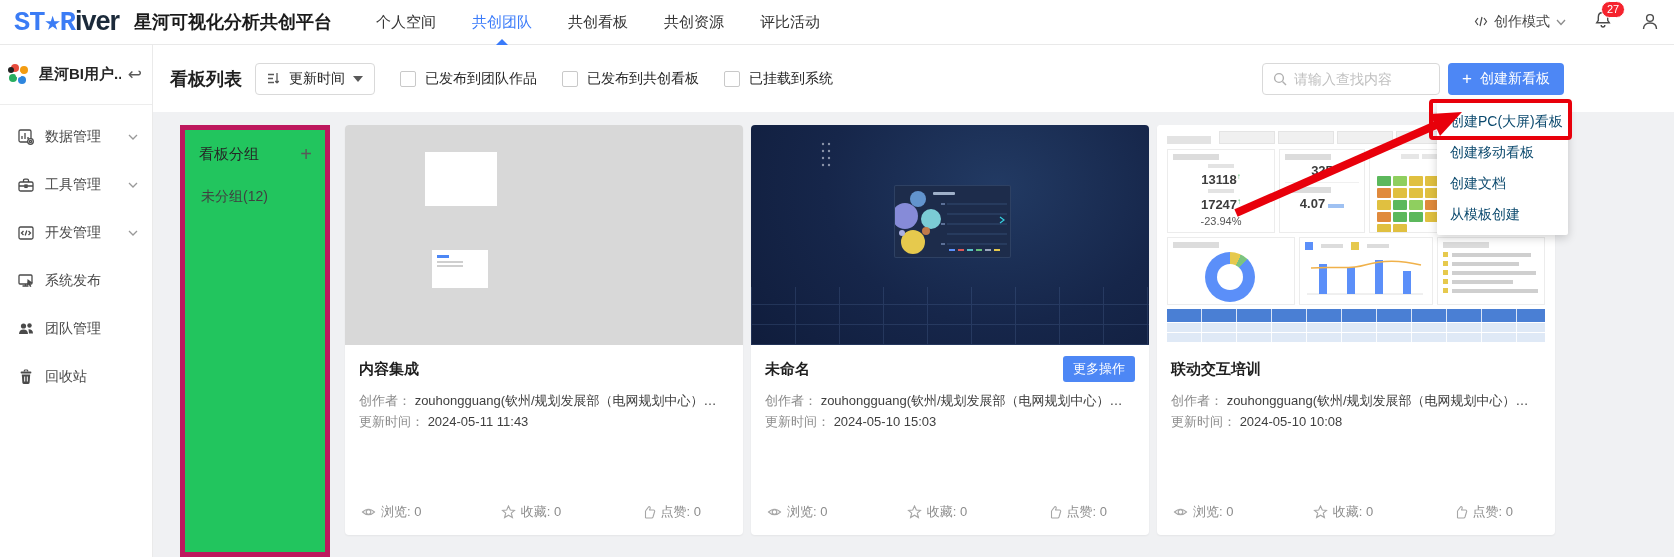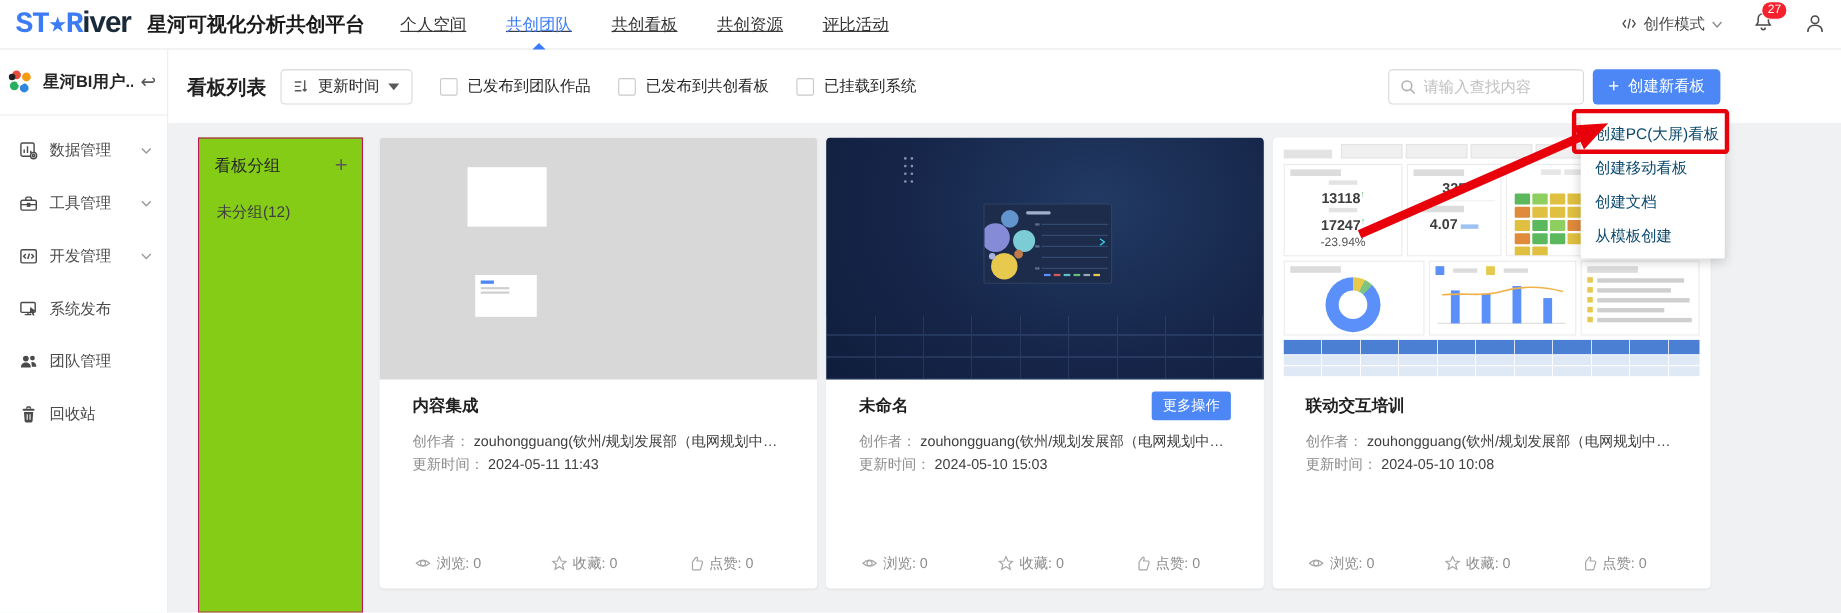--- a/index.html
+++ b/index.html
@@ -7,21 +7,21 @@
   .app { position:relative; width:1674px; height:557px; background:#f0f1f3;
          font-family:"Liberation Sans","DejaVu Sans",sans-serif; color:#262626; }
 
   
   .top-header { position:absolute; top:0; left:0; right:0; height:45px; background:#fff;
     border-bottom:1px solid #e9e9e9; display:flex; align-items:center; padding:0 6px 0 14px; z-index:20; }
   .logo { font-size:27px; font-weight:800; letter-spacing:-1px; line-height:45px; white-space:nowrap; }
   .logo .lb { color:#3b7cf5;font-family:Liberation Mono, monospace; }
   .logo .ld { color:#1b2a3a; }
   .platform-title { font-size:18px; font-weight:bold; color:#1a1a1a; margin-left:15px; white-space:nowrap; }
-  .top-nav { display:flex; margin-left:32px; gap:36px;text-decoration:underline; }
+  .top-nav { display:flex; margin-left:44px; gap:36px; }
   .nav-item { position:relative; height:45px; display:flex; align-items:center; font-size:15px; color:#333; cursor:pointer; white-space:nowrap; }
   .nav-item.active { color:#3a7bfa; }
   .nav-item.active::after { content:""; position:absolute; left:50%; transform:translateX(-50%); bottom:0;
     border-left:6px solid transparent; border-right:6px solid transparent; border-bottom:6px solid #3a7bfa; }
   .header-right { display:flex; align-items:center; gap:27px; margin-left:auto; padding-right:8px; }
   .creation-mode { display:flex; align-items:center; gap:6px; font-size:14px; color:#4a4a4a; cursor:pointer; white-space:nowrap; }
   .bell-wrap { position:relative; cursor:pointer; }
   .badge { position:absolute; top:-9px; left:8px; background:#f5222d; color:#fff; font-size:11px;
     line-height:15px; padding:0 5px; border-radius:9px; border:1px solid #fff; }
 
@@ -51,32 +51,32 @@
   .search { width:178px; height:32px; border:1px solid #d9d9d9; border-radius:4px; background:#fff;
     display:flex; align-items:center; padding:0 10px; gap:7px; }
   .search input { border:0; outline:0; flex:1; font-size:14px; color:#333; min-width:0; font-family:inherit; }
   .search input::placeholder { color:#c0c0c0; }
   .create-btn { margin-left:8px; margin-right:110px; height:32px; background:#4d87f5; color:#fff; border-radius:4px;
     display:flex; align-items:center; padding:0 14px; font-size:14px; gap:8px; cursor:pointer; white-space:nowrap; }
   .plus { font-size:17px; line-height:1; }
 
   
   .content { flex:1; display:flex; align-items:flex-start; padding:13px 0 0 27px; overflow:hidden; }
-  .groups { width:150px; background:#84cc16; border:1px solid #be185d; align-self:stretch; }
+  .groups { width:150px; background:#22c55e; border:5px solid #be185d; align-self:stretch; }
   .g-head { display:flex; justify-content:space-between; align-items:center; padding:14px 13px 12px 14px; font-size:15px; color:#262626; }
   .g-add { font-size:20px; color:#595959; cursor:pointer; line-height:1; }
   .g-item { height:42px; display:flex; align-items:center; padding-left:13px; font-size:14px; color:#404040;
     border-left:3px solid transparent; cursor:pointer; }
   .g-item.active { background:#e8f2fd; color:#3a7bfa; border-left-color:#3a7bfa; }
 
   .cards { display:flex; gap:8px; margin-left:15px; }
   .card { width:398px; height:410px; background:#fff; border-radius:4px; display:flex; flex-direction:column;
     overflow:hidden; box-shadow:0 1px 2px rgba(0,0,0,.05); }
   .thumb { height:220px; position:relative; overflow:hidden; flex-shrink:0; cursor:pointer; }
-  .card-body { flex:1; padding:12px 30px; display:flex; flex-direction:column; min-height:0; }
+  .card-body { flex:1; padding:12px 14px; display:flex; flex-direction:column; min-height:0; }
   .title-row { display:flex; justify-content:space-between; align-items:center; margin-bottom:9px; height:24px; }
   .card-title { font-size:15px; font-weight:bold; color:#1f1f1f; }
   .more-btn { background:#4d87f5; color:#fff; font-size:13px; border-radius:3px; padding:4px 10px; cursor:pointer; white-space:nowrap; }
   .meta { font-size:13px; color:#404040; line-height:21px; white-space:nowrap; overflow:hidden; text-overflow:ellipsis; }
   .meta-label { color:#8c8c8c; }
   .stats { margin-top:auto; display:flex; align-items:center; color:#8c8c8c; font-size:13px;
     justify-content:space-between; padding:0 28px 2px 2px; }
   .stat { display:flex; align-items:center; gap:5px; }
 
   

